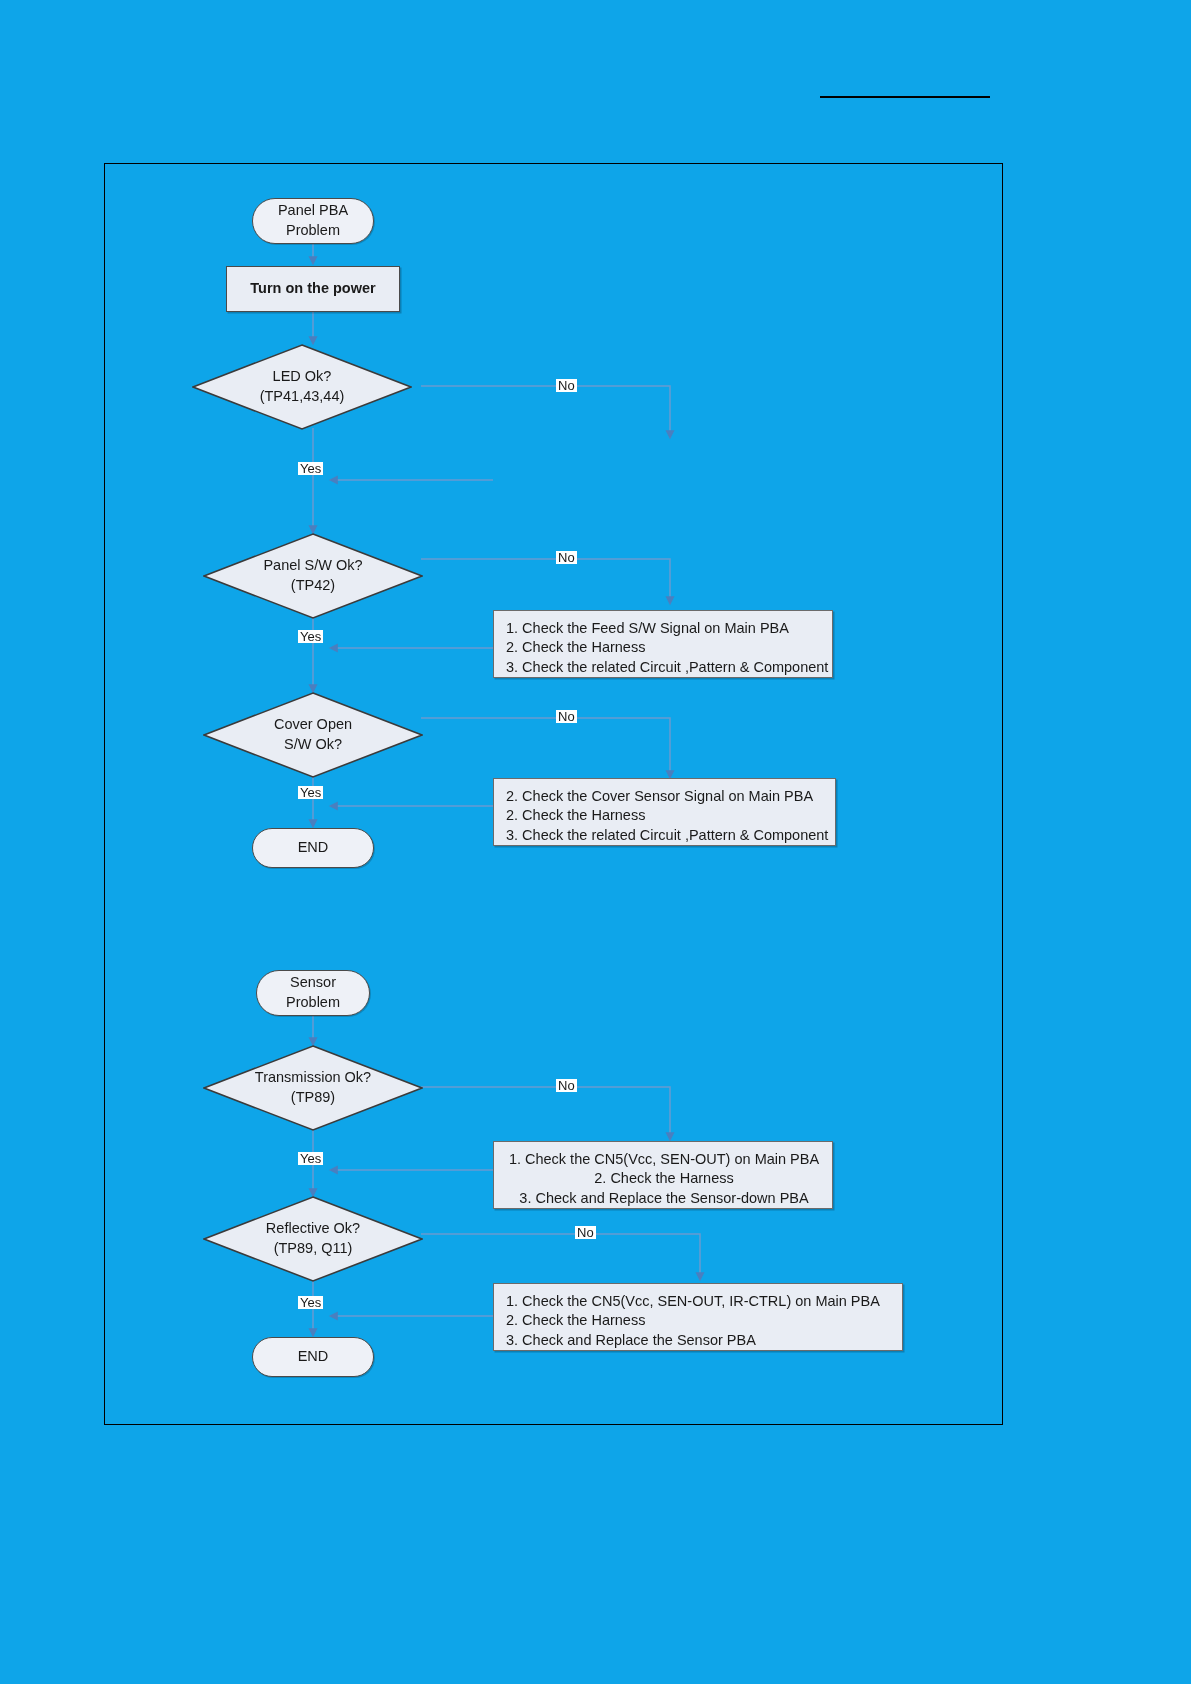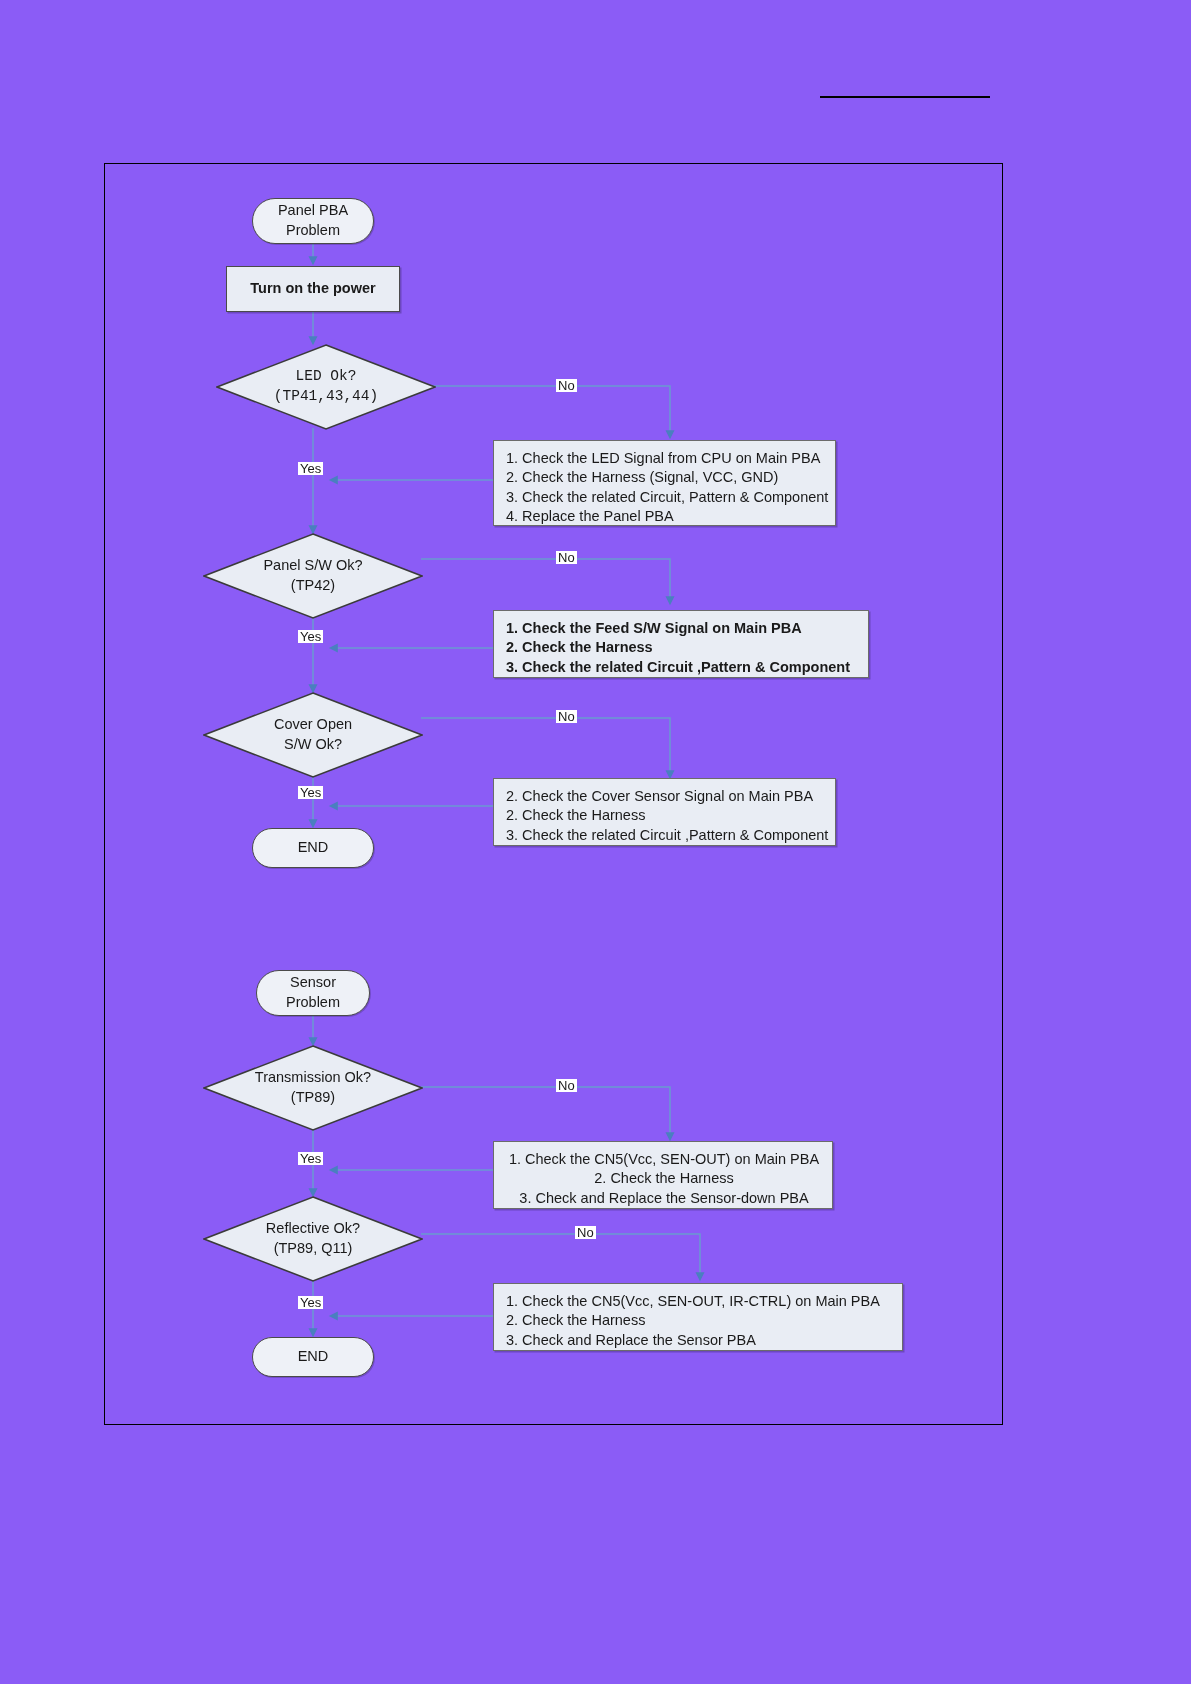--- a/index.html
+++ b/index.html
@@ -12,21 +12,21 @@
     width: 1191px;
     height: 1684px;
     position: relative;
     overflow: hidden;
   }
   .page {
     position: absolute;
     left: 0; top: 0;
     width: 1191px;
     height: 1684px;
-    background: #8b5cf6;
+    background: #0ea5e9;
   }
   
   .header-rule {
     position: absolute;
     left: 820px;
     top: 96px;
     width: 170px;
     height: 0;
     border-top: 2px solid #000;
   }
@@ -174,44 +174,38 @@
 
   <div class="node terminator" style="left:252px; top:198px; width:122px; height:46px;">
     <span>Panel PBA
 Problem</span>
   </div>
 
   <div class="node process" style="left:226px; top:266px; width:174px; height:46px;">
     <span>Turn on the power</span>
   </div>
 
-  <div class="decision" style="left:216px; top:344px; width:220px; height:86px;font-family:Liberation Mono, monospace;">
+  <div class="decision" style="left:192px; top:344px; width:220px; height:86px;">
     <svg width="220" height="86" viewBox="0 0 220 86" xmlns="http://www.w3.org/2000/svg">
       <polygon points="110,1 219,43 110,85 1,43" fill="#e9edf4" stroke="#3b3b3b" stroke-width="1.6"></polygon>
     </svg>
     <div class="dlabel">LED Ok?
 (TP41,43,44)</div>
   </div>
 
-  <div class="textbox" style="left:493px; top:440px; width:343px; height:86px;">
-    <div>1. Check the LED Signal from CPU on Main PBA</div>
-    <div>2. Check the Harness (Signal, VCC, GND)</div>
-    <div>3. Check the related Circuit, Pattern &amp; Component</div>
-    <div>4. Replace the Panel PBA</div>
-  </div>
 
   <div class="decision" style="left:203px; top:533px; width:220px; height:86px;">
     <svg width="220" height="86" viewBox="0 0 220 86" xmlns="http://www.w3.org/2000/svg">
       <polygon points="110,1 219,43 110,85 1,43" fill="#e9edf4" stroke="#3b3b3b" stroke-width="1.6"></polygon>
     </svg>
     <div class="dlabel">Panel S/W Ok?
 (TP42)</div>
   </div>
 
-  <div class="textbox" style="left:493px; top:610px; width:376px; height:68px;font-weight:bold;">
+  <div class="textbox" style="left:493px; top:610px; width:340px; height:68px;">
     <div>1. Check the Feed S/W Signal on Main PBA</div>
     <div>2. Check the Harness</div>
     <div>3. Check the related Circuit ,Pattern &amp; Component</div>
   </div>
 
   <div class="decision" style="left:203px; top:692px; width:220px; height:86px;">
     <svg width="220" height="86" viewBox="0 0 220 86" xmlns="http://www.w3.org/2000/svg">
       <polygon points="110,1 219,43 110,85 1,43" fill="#e9edf4" stroke="#3b3b3b" stroke-width="1.6"></polygon>
     </svg>
     <div class="dlabel">Cover Open

